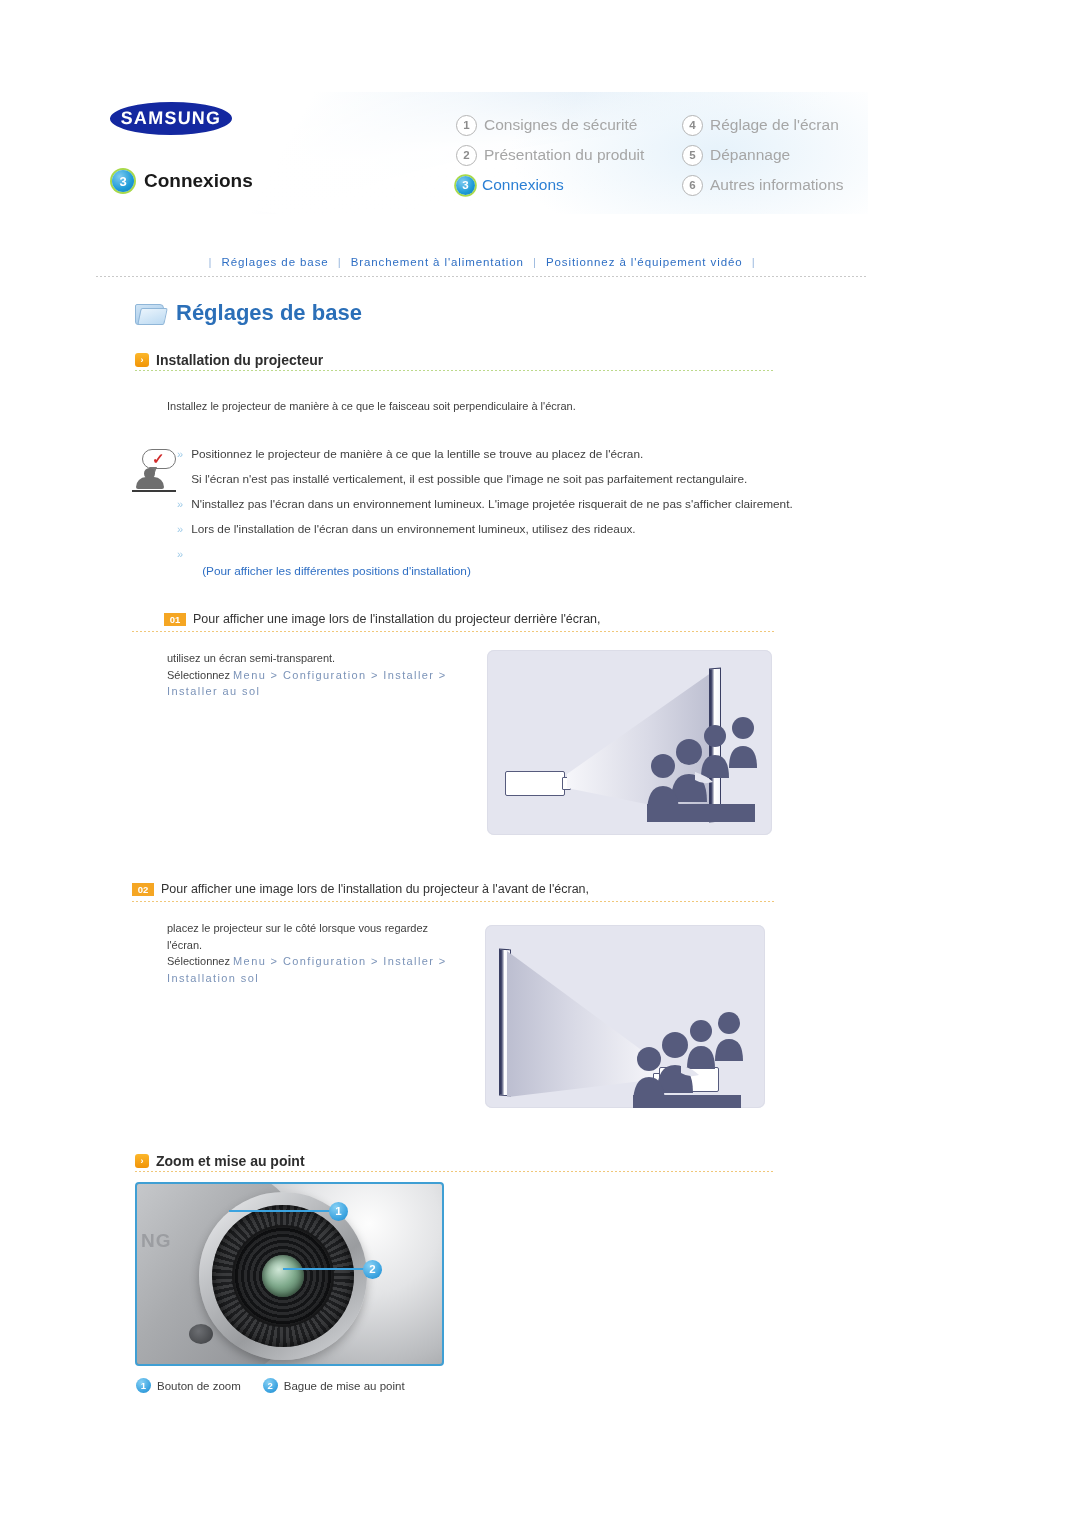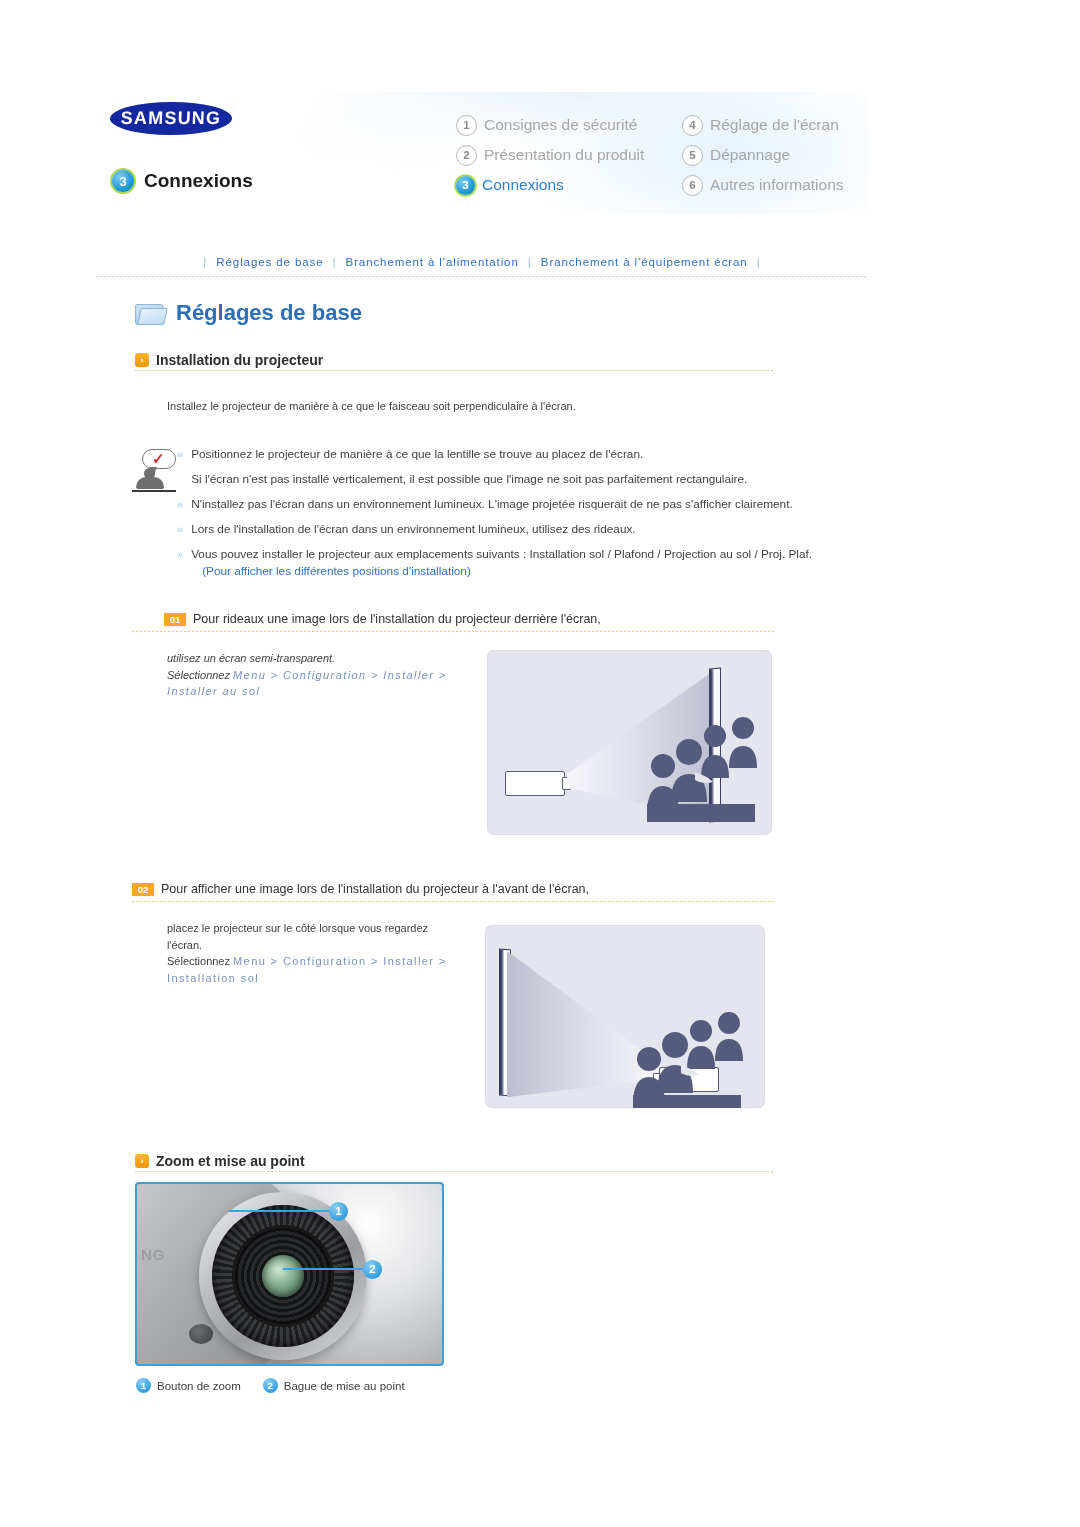--- a/index.html
+++ b/index.html
@@ -379,22 +379,22 @@
   }
   .photo .body-shell {
     position: absolute;
     left: -10px; top: -8px;
     width: 170px; height: 200px;
     background: linear-gradient(130deg, #c9cbce 0%, #a9abae 45%, #8d8f93 100%);
     border-radius: 0 30% 40% 0;
   }
   .photo .samsung-txt {
     position: absolute;
-    left: 4px; top: 62px;
-    font-size: 15px;
+    left: 4px; top: 46px;
+    font-size: 19px;
     font-weight: bold;
     color: #9b9da1;
     letter-spacing: 1px;
   }
   .photo .ring-outer {
     position: absolute;
     left: 62px; top: 8px;
     width: 168px; height: 168px;
     border-radius: 50%;
     background: linear-gradient(140deg, #f2f3f5 0%, #c3c5c8 30%, #9a9c9f 60%, #dadcdf 100%);
@@ -521,21 +521,21 @@
       </div>
     </div>
   </div>
 
   <div class="topnav">
     <span class="sep">|</span>
     <a href="#">Réglages de base</a>
     <span class="sep">|</span>
     <a href="#">Branchement à l'alimentation</a>
     <span class="sep">|</span>
-    <a href="#">Branchement à l'équipement écran</a>
+    <a href="#">Positionnez à l'équipement vidéo</a>
     <span class="sep">|</span>
   </div>
   <div class="dot-rule nav-rule"></div>
 
   <div class="sec-title">
     <span class="folder-icon">
       <span class="back"></span>
         <span class="front"></span>
     </span>
     <span class="txt">Réglages de base</span>
@@ -570,34 +570,34 @@
         <span class="chev">»</span>
         <span class="b-txt">N'installez pas l'écran dans un environnement lumineux. L'image projetée risquerait de ne pas s'afficher clairement.</span>
       </div>
       <div class="bullet-row">
         <span class="chev">»</span>
         <span class="b-txt">Lors de l'installation de l'écran dans un environnement lumineux, utilisez des rideaux.</span>
       </div>
       <div class="bullet-row">
         <span class="chev">»</span>
         <span class="b-txt">
-          <span>Vous pouvez installer le projecteur aux emplacements suivants : Installation sol / Plafond / Projection au sol / Proj. Plaf.</span><br>
+          <br>
           <span class="link-blue">(Pour afficher les différentes positions d'installation)</span>
         </span>
       </div>
     </div>
   </div>
 
   <div class="stephead" style="left:132px; top:612px;margin-left:32px;">
     <span class="step-badge">01</span>
-    <span class="txt">Pour rideaux une image lors de l'installation du projecteur derrière l'écran,</span>
+    <span class="txt">Pour afficher une image lors de l'installation du projecteur derrière l'écran,</span>
   </div>
   <div class="dot-rule orange" style="left:132px; top:631px; width:643px;"></div>
 
-  <div class="body-text" style="left:167px; top:650px; width:310px;font-style:italic;">
+  <div class="body-text" style="left:167px; top:650px; width:310px;">
     <div>utilisez un écran semi-transparent.</div>
     <div>
       <span>Sélectionnez </span><span class="menu-path">Menu &gt; Configuration &gt; Installer &gt;</span>
     </div>
     <div class="menu-path">Installer au sol</div>
   </div>
 
   <div class="illus" style="left:487px; top:650px; width:285px; height:185px;">
 
     <div class="proj-box" style="left:18px; top:121px; width:58px; height:23px;"></div>

